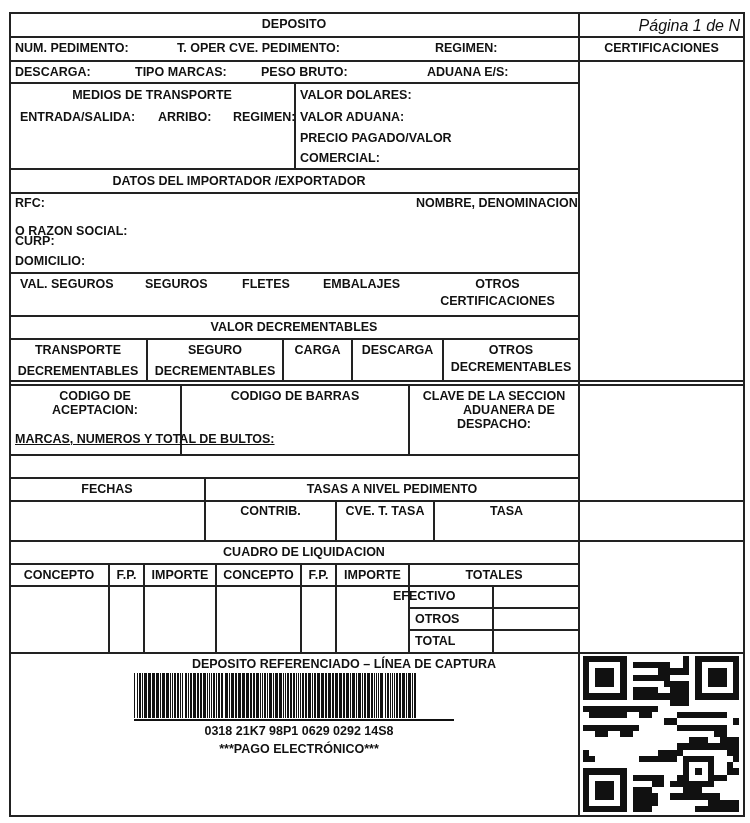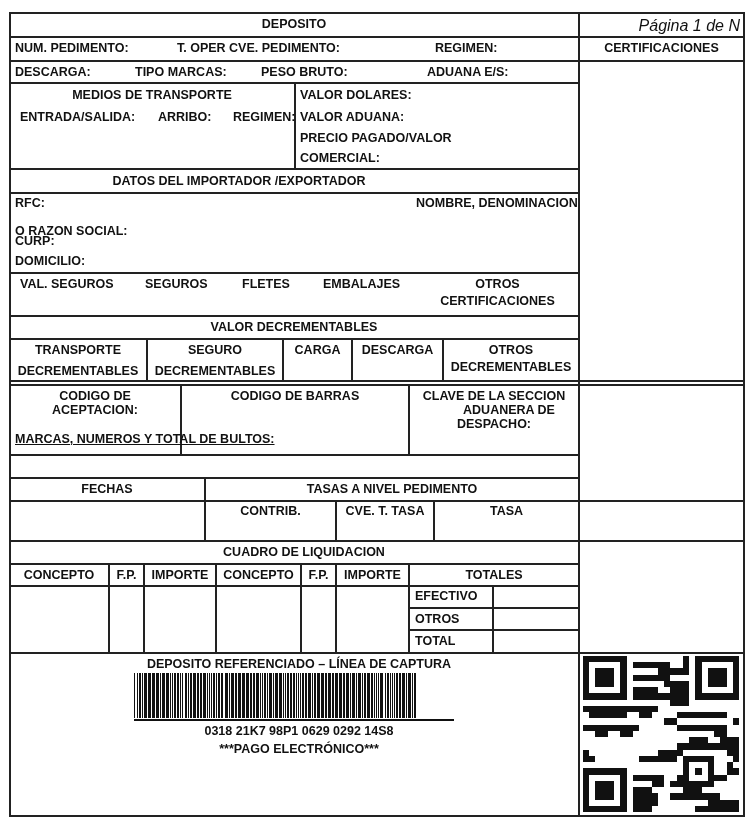--- a/index.html
+++ b/index.html
@@ -132,25 +132,25 @@
 <div class="t c" style="left:434px;top:504px;width:145px;">TASA</div>
 
 <div class="t c" style="left:9px;top:545px;width:590px;">CUADRO DE LIQUIDACION</div>
 <div class="t c" style="left:9px;top:568px;width:100px;">CONCEPTO</div>
 <div class="t c" style="left:109px;top:568px;width:35px;">F.P.</div>
 <div class="t c" style="left:144px;top:568px;width:72px;">IMPORTE</div>
 <div class="t c" style="left:216px;top:568px;width:85px;">CONCEPTO</div>
 <div class="t c" style="left:301px;top:568px;width:35px;">F.P.</div>
 <div class="t c" style="left:336px;top:568px;width:73px;">IMPORTE</div>
 <div class="t c" style="left:409px;top:568px;width:170px;">TOTALES</div>
-<div class="t" style="left:415px;top:589px;">EFECTIVO</div>
+<div class="t" style="left:393px;top:589px;">EFECTIVO</div>
 <div class="t" style="left:415px;top:612px;">OTROS</div>
 <div class="t" style="left:415px;top:634px;">TOTAL</div>
 
-<div class="t c" style="left:9px;top:657px;width:580px;">DEPOSITO REFERENCIADO – LÍNEA DE CAPTURA</div>
+<div class="t c" style="left:9px;top:657px;width:580px;padding-left:45px;">DEPOSITO REFERENCIADO – LÍNEA DE CAPTURA</div>
 <div id="barcode">
     <span style="width: 1px; margin-right: 2px;"></span>
     <span style="width: 1px; margin-right: 1px;"></span>
     <span style="width: 2px; margin-right: 1px;"></span>
     <span style="width: 1px; margin-right: 1px;"></span>
     <span style="width: 3px; margin-right: 1px;"></span>
     <span style="width: 3px; margin-right: 1px;"></span>
     <span style="width: 3px; margin-right: 1px;"></span>
     <span style="width: 3px; margin-right: 1px;"></span>
     <span style="width: 1px; margin-right: 1px;"></span>

